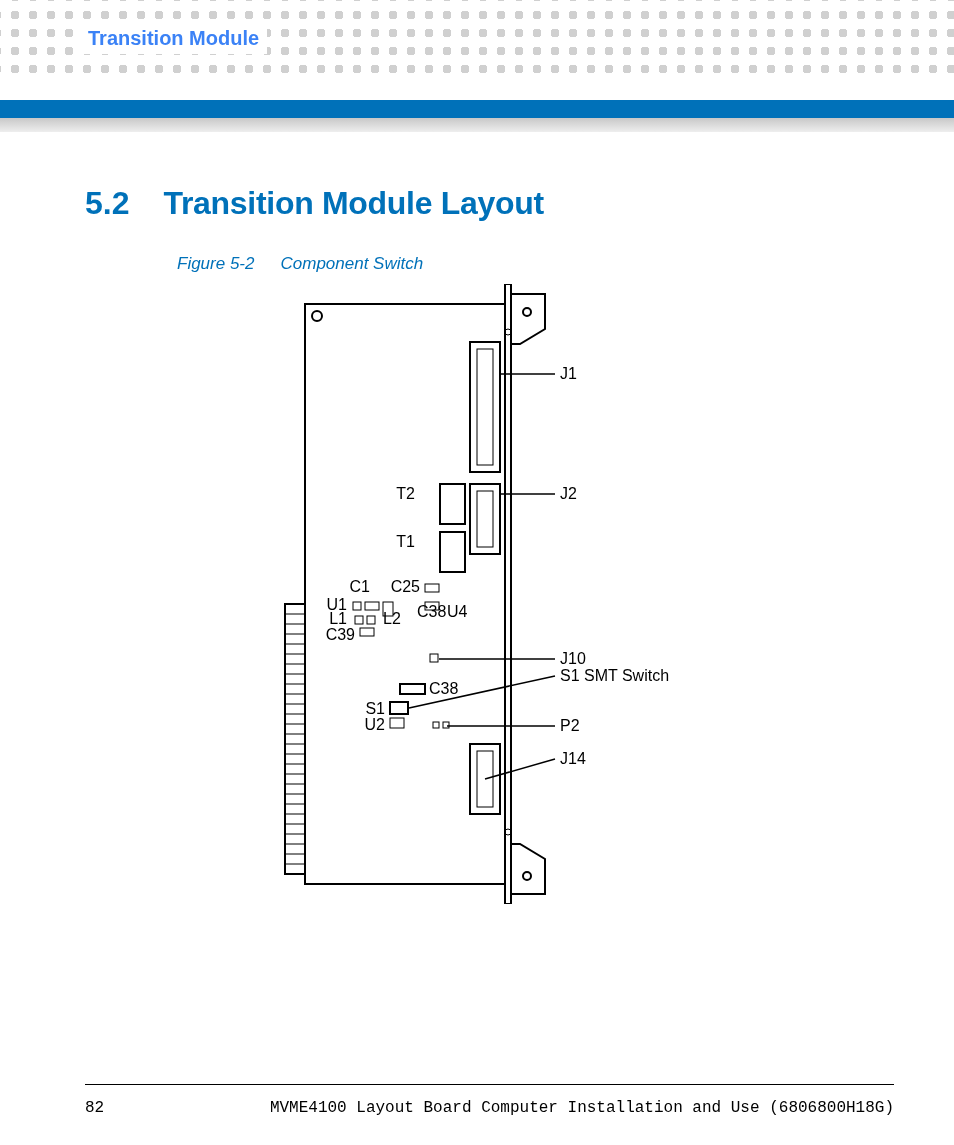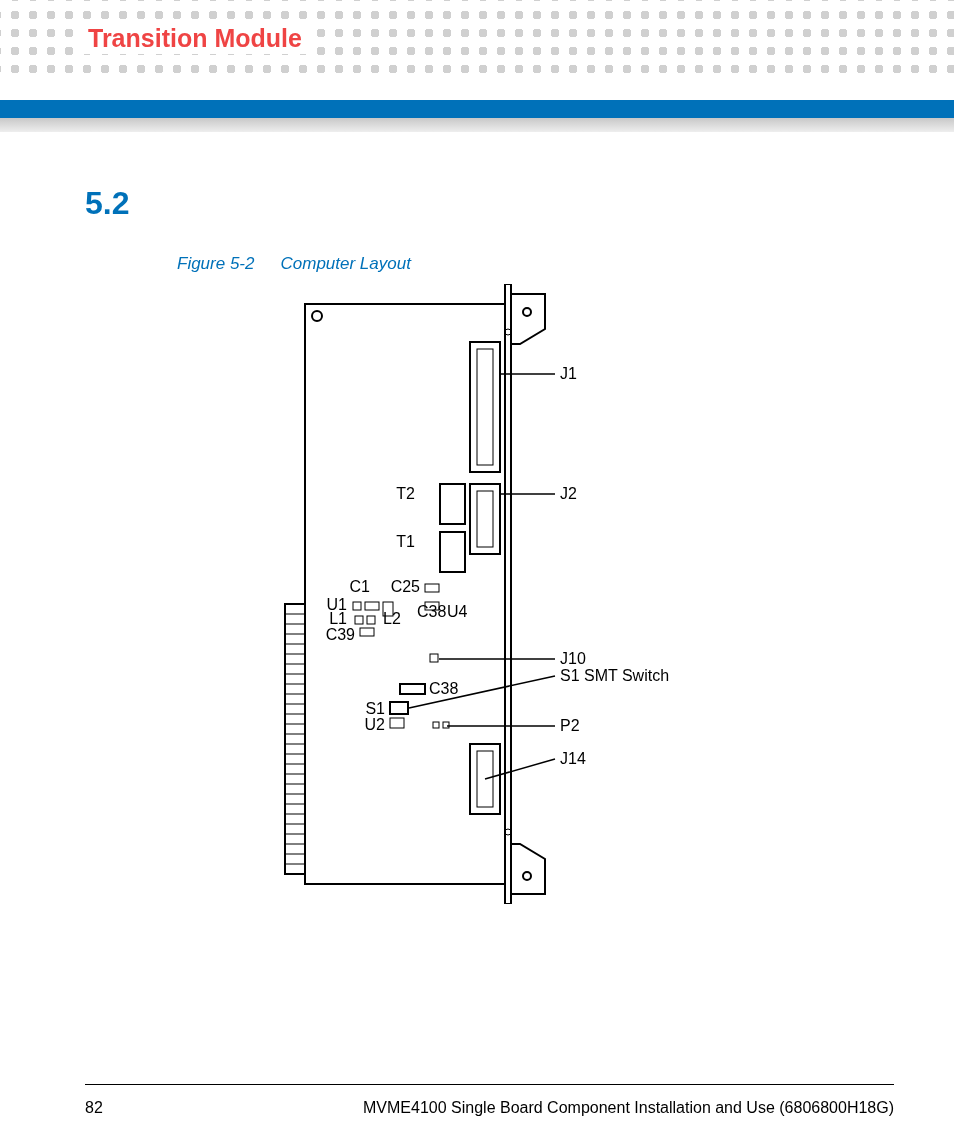--- a/index.html
+++ b/index.html
@@ -24,23 +24,23 @@
     position: absolute;
     top: 22px;
     left: 80px;
     background: #fff;
     padding: 0 8px;
     height: 32px;
     display: flex;
     align-items: center;
   }
   .header-title {
-    color: #ef4444;
+    color: #3b82f6;
     font-weight: 600;
-    font-size: 25px;
+    font-size: 20px;
   }
   .blue-bar {
     position: absolute;
     top: 100px;
     left: 0; right: 0;
     height: 18px;
     background: #0071b9;
   }
   .grey-bar {
     position: absolute;
@@ -105,38 +105,40 @@
     bottom: 60px;
     border-top: 1px solid #000;
   }
   .footer {
     position: absolute;
     left: 85px; right: 60px;
     bottom: 28px;
     display: flex;
     justify-content: space-between;
     font-size: 16px;
+    font-family: Liberation Mono, monospace;
   }
 </style>
 </head>
 <body>
 
 <div class="dot-pattern"></div>
 <div class="dot-mask">
   <span class="header-title">Transition Module</span>
 </div>
 <div class="blue-bar"></div>
 <div class="grey-bar"></div>
 
 <div class="content">
   <div class="section-row">
     <span class="section-num">5.2</span>
+    <span class="section-title">Transition Module Layout</span>
   </div>
   <div class="fig-caption">
-    <span>Figure 5-2</span><span class="gap"></span><span>Computer Layout</span>
+    <span>Figure 5-2</span><span class="gap"></span><span>Component Switch</span>
   </div>
 
   <div class="diagram-box">
     <svg viewBox="0 0 480 620">
 
       <g stroke="#000" stroke-width="2" fill="none">
 
         <rect x="90" y="20" width="200" height="580"></rect>
 
         <rect x="70" y="320" width="20" height="270" fill="#fff"></rect>
@@ -251,14 +253,14 @@
       <text class="dlabel" x="345" y="447">P2</text>
       <text class="dlabel" x="170" y="446" text-anchor="end">U2</text>
       <text class="dlabel" x="345" y="480">J14</text>
     </svg>
   </div>
 </div>
 
 <div class="footer-rule"></div>
 <div class="footer">
   <span>82</span>
-  <span>MVME4100 Single Board Component Installation and Use (6806800H18G)</span>
+  <span>MVME4100 Layout Board Computer Installation and Use (6806800H18G)</span>
 </div>
 
 </body></html>

